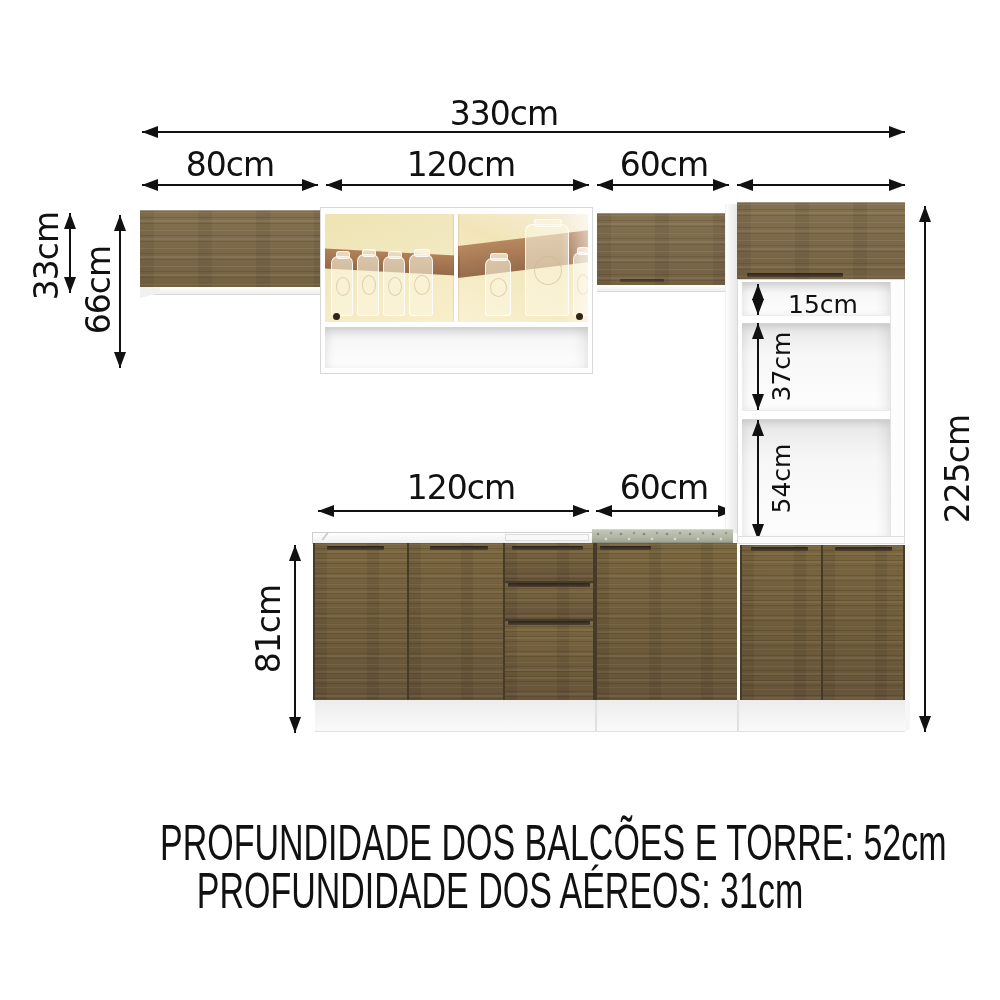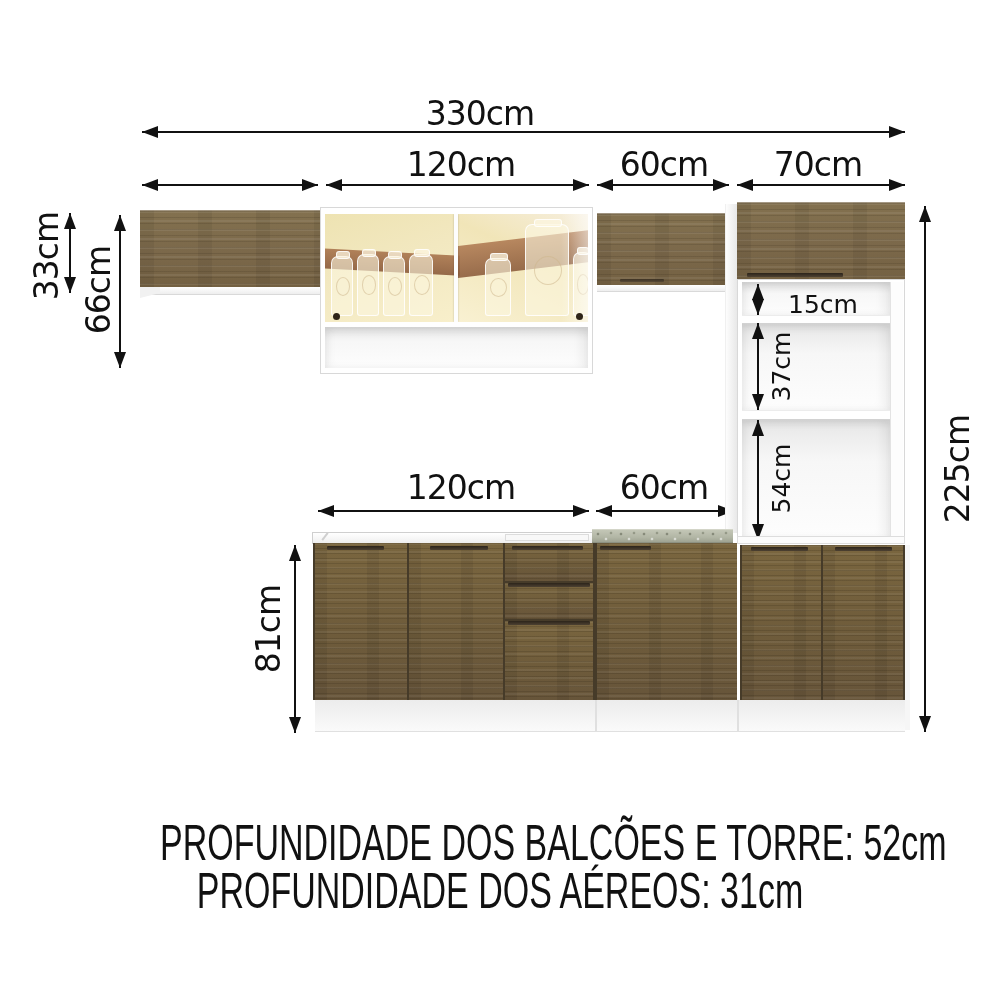--- a/index.html
+++ b/index.html
@@ -68,26 +68,26 @@
   
   .footer-line{position:absolute;left:0;width:1000px;text-align:center;
      font-family:"Liberation Sans",sans-serif;font-size:50px;line-height:1;color:#111;
      transform:scaleX(0.68);transform-origin:center;white-space:nowrap;}
 </style>
 </head>
 <body>
 
 <div id="stage">
 
-  <div class="dimlabel" style="left:380px;top:96px;width:200px;height:34px;text-align:right;">330cm</div>
+  <div class="dimlabel" style="left:404px;top:96px;width:200px;height:34px;text-align:right;">330cm</div>
   <div class="harrow" style="left:142px;top:131px;width:763px;"></div>
 
+  <div class="dimlabel" style="left:155px;top:147px;width:150px;height:34px;">80cm</div>
   <div class="dimlabel" style="left:386px;top:147px;width:150px;height:34px;">120cm</div>
   <div class="dimlabel" style="left:589px;top:147px;width:150px;height:34px;">60cm</div>
-  <div class="dimlabel" style="left:743px;top:147px;width:150px;height:34px;">70cm</div>
 
   <div class="harrow" style="left:142px;top:184px;width:176px;"></div>
   <div class="harrow" style="left:326px;top:184px;width:263px;"></div>
   <div class="harrow" style="left:597px;top:184px;width:132px;"></div>
   <div class="harrow" style="left:737px;top:184px;width:168px;"></div>
 
   <div class="dimlabel rot" style="left:-14px;top:239px;width:120px;height:34px;">33cm</div>
   <div class="varrow" style="left:69px;top:213px;height:80px;"></div>
 
   <div class="dimlabel rot" style="left:38px;top:273px;width:120px;height:34px;">66cm</div>

